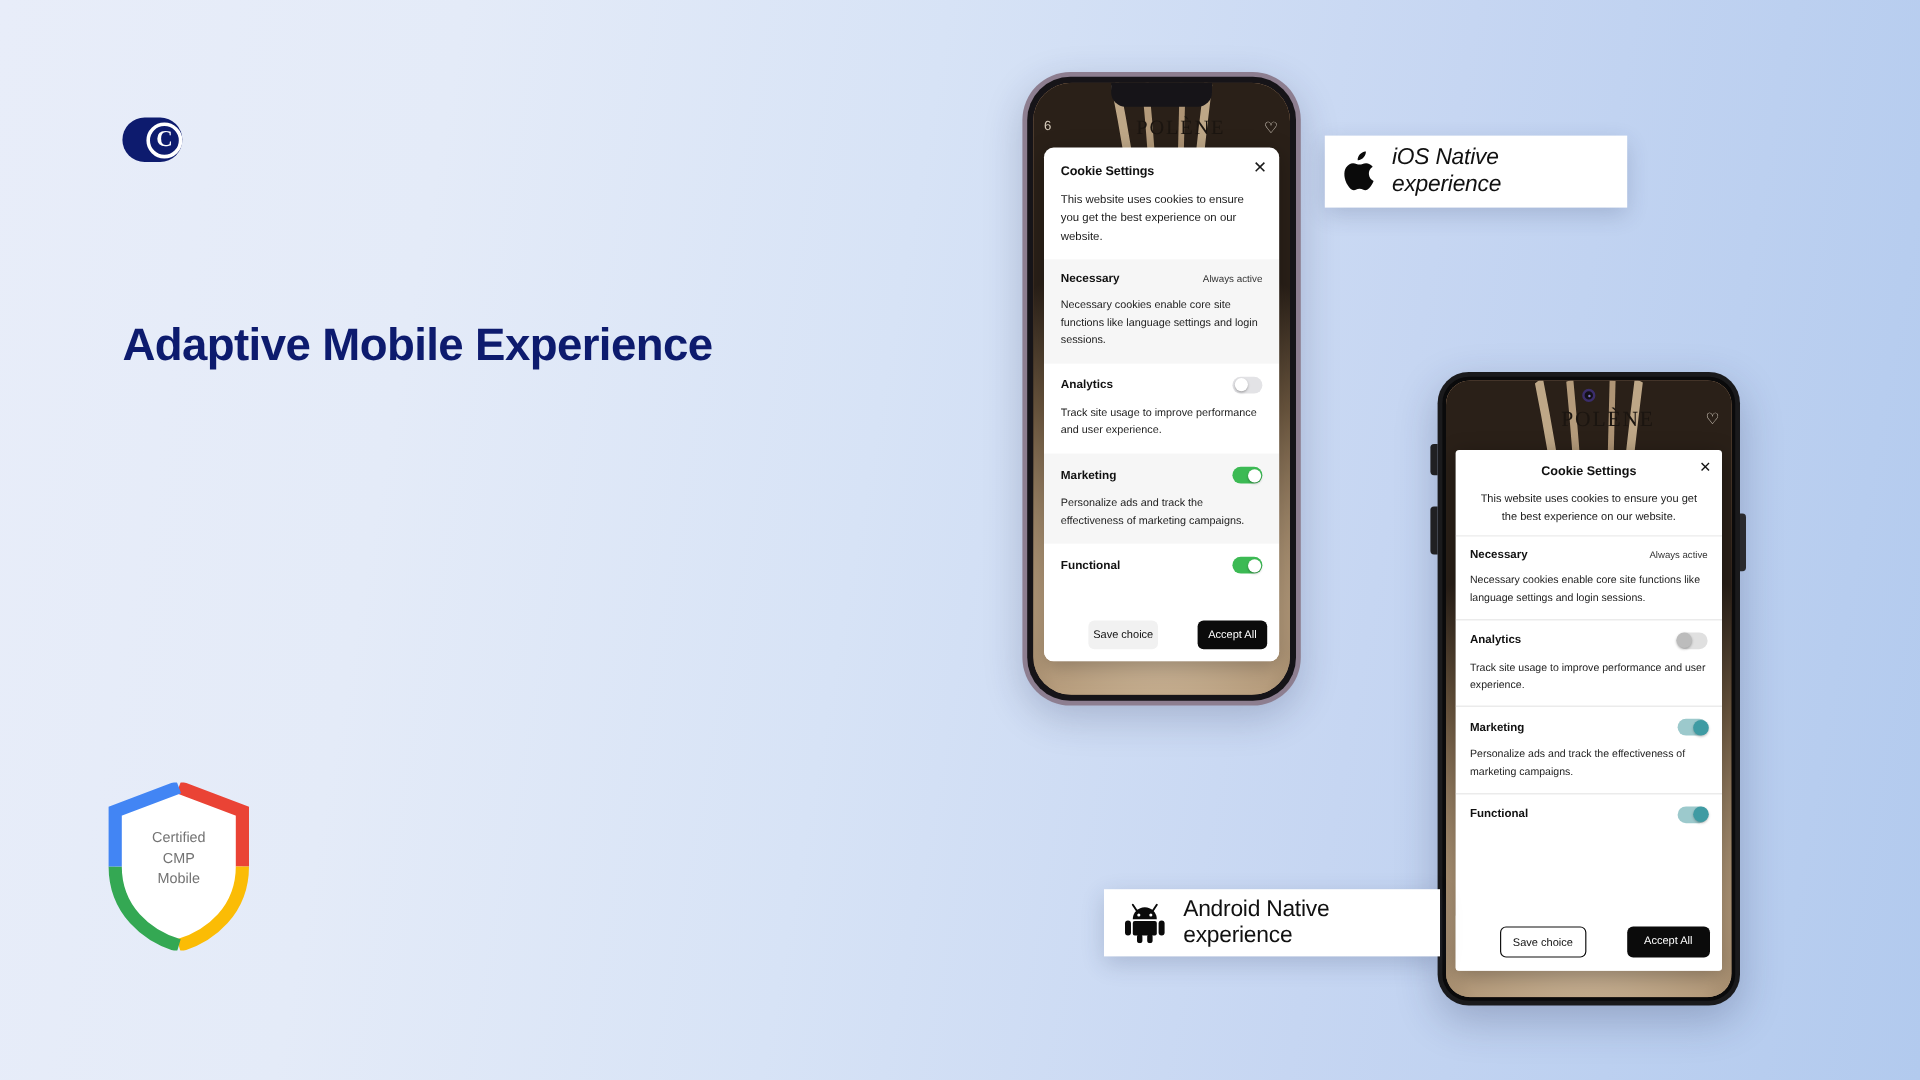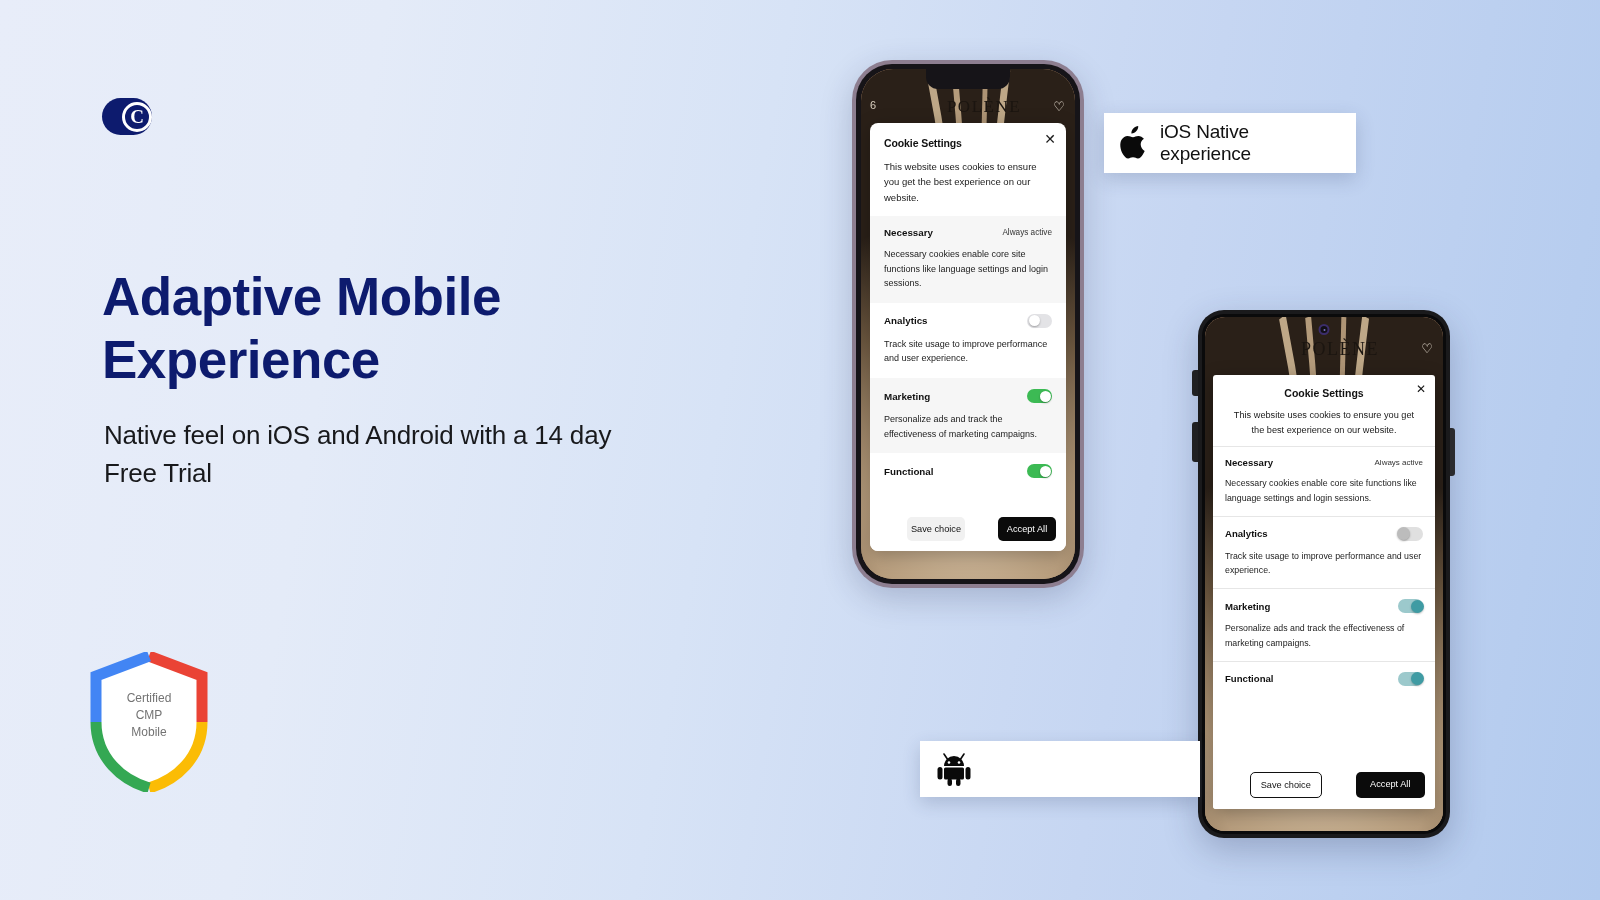--- a/index.html
+++ b/index.html
@@ -28,21 +28,21 @@
     color:#ffffff; font-size:19px; font-weight:bold; line-height:1;
     font-family:"Liberation Serif", serif; margin-top:-1px;
   }
   .logo-word {
     font-size:38px; font-weight:700; color:#0d1b6e;
     letter-spacing:-0.5px; margin-left:-2px; line-height:1;
   }
 
   .headline {
     position:absolute; left:102px; top:266px; width:560px;
-    font-size:53px; font-weight:700; color:#0d1b6e;
+    font-size:38px; font-weight:700; color:#0d1b6e;
     line-height:1.18; letter-spacing:-0.5px;
   }
   .subhead {
     position:absolute; left:104px; top:416px; width:520px;
     font-size:26px; font-weight:400; color:#18191c;
     line-height:1.48; letter-spacing:-0.2px;
   }
 
   
   .badges { position:absolute; left:88px; top:652px; display:flex; align-items:flex-start; gap:22px; }
@@ -221,21 +221,21 @@
     padding:9px 10px 11px; background:#ffffff;
   }
   .btn-save-and { background:#ffffff; color:#111; border:1.2px solid #111; }
   .btn-accept-and { background:#0b0b0b; color:#ffffff; }
 
   
   .label-chip {
     position:absolute; background:#ffffff; display:flex; align-items:center;
     box-shadow:0 6px 18px rgba(40,55,95,0.20); z-index:20;
   }
-  .label-ios { left:1104px; top:113px; width:252px; height:60px; padding:0 14px; gap:12px; }
+  .label-ios { left:1104px; top:113px; width:252px; height:60px; padding:0 14px; gap:12px;font-style:italic; }
   .label-android { left:920px; top:741px; width:280px; height:56px; padding:0 16px; gap:14px; }
   .label-text { font-size:19px; color:#111; letter-spacing:-0.2px; }
   .label-text.android { font-size:19px; }
   .apple-icon { width:30px; height:34px; flex:0 0 auto; }
   .android-icon { width:36px; height:34px; flex:0 0 auto; }
 </style>
 </head>
 <body>
 
 <div class="left-panel">
@@ -243,21 +243,20 @@
   <div class="logo-row">
     <div class="logo-mark">
       <div class="logo-pill"></div>
       <div class="logo-c">
           <span class="logo-c-inner">C</span>
         </div>
     </div>
   </div>
 
   <h1 class="headline">Adaptive Mobile Experience</h1>
-  <p class="subhead">Native feel on iOS and Android with a 14 day Free Trial</p>
 
   <div class="badges">
 
     <div class="shield-badge">
       <svg width="122" height="140" viewBox="0 0 122 140">
         <path d="M61 4 L114 24 L114 72 C114 108 88 128 61 136 C34 128 8 108 8 72 L8 24 Z" fill="#ffffff" stroke="none"></path>
         <path d="M61 4 L114 24 L114 70" fill="none" stroke="#ea4335" stroke-width="11"></path>
         <path d="M114 70 C114 106 88 128 61 136" fill="none" stroke="#fbbc05" stroke-width="11"></path>
         <path d="M61 136 C34 128 8 106 8 70" fill="none" stroke="#34a853" stroke-width="11"></path>
         <path d="M8 70 L8 24 L61 4" fill="none" stroke="#4285f4" stroke-width="11"></path>
@@ -429,13 +428,14 @@
     <line x1="28" y1="2" x2="24" y2="8" stroke="#0a0a0a" stroke-width="1.6" stroke-linecap="round"></line>
     <path fill="#0a0a0a" d="M8 14 A10 10 0 0 1 28 14 Z"></path>
     <circle cx="13" cy="10.5" r="1.3" fill="#ffffff"></circle>
     <circle cx="23" cy="10.5" r="1.3" fill="#ffffff"></circle>
     <rect x="8" y="15.5" width="20" height="12" rx="1.6" fill="#0a0a0a"></rect>
     <rect x="1.5" y="15" width="5" height="12.5" rx="2.5" fill="#0a0a0a"></rect>
     <rect x="29.5" y="15" width="5" height="12.5" rx="2.5" fill="#0a0a0a"></rect>
     <rect x="11.5" y="26.5" width="4.5" height="7.5" rx="2.2" fill="#0a0a0a"></rect>
     <rect x="20" y="26.5" width="4.5" height="7.5" rx="2.2" fill="#0a0a0a"></rect>
   </svg>
+  <span class="label-text android">Android Native experience</span>
 </div>
 
 </body></html>

